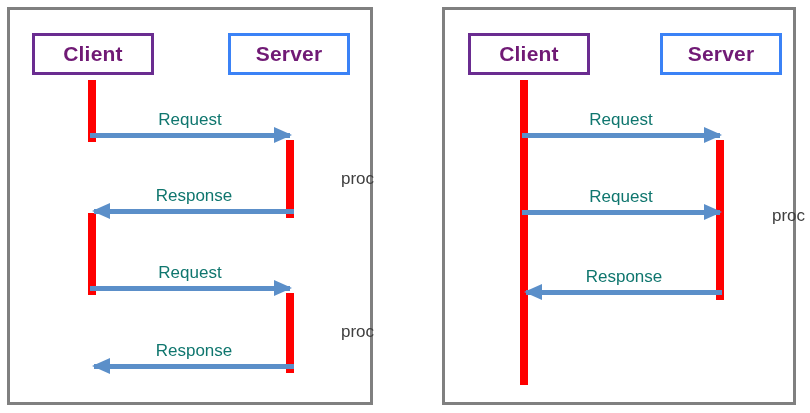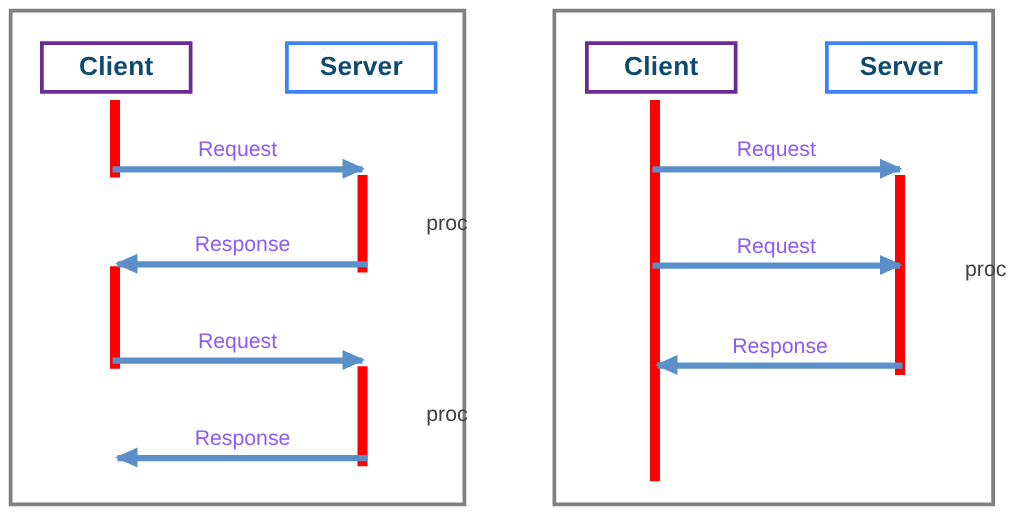--- a/index.html
+++ b/index.html
@@ -36,21 +36,21 @@
   
   .participant-box {
     position: absolute;
     box-sizing: border-box;
     background: #ffffff;
     display: flex;
     align-items: center;
     justify-content: center;
     font-weight: bold;
     font-size: 21px;
-    color: #0c4a6e;
+    color: #701a75;
     letter-spacing: 0.2px;
   }
   .participant-box.client { border: 3px solid #6A2C90; }
   .participant-box.server { border: 3px solid #3b82f6; }
 
   
   .activation {
     position: absolute;
     background: #FF0000;
     width: 8px;
@@ -85,21 +85,21 @@
     border-top: 8px solid transparent;
     border-bottom: 8px solid transparent;
     border-right: 18px solid #5B8FC9;
   }
   .message .label {
     position: absolute;
     bottom: 8px;
     width: 100%;
     text-align: center;
     font-size: 17px;
-    color: #8b5cf6;
+    color: #0f766e;
     font-family: "Liberation Sans", sans-serif;
     white-space: nowrap;
   }
 
   
   .proc-label {
     position: absolute;
     font-size: 17px;
     color: #404040;
     white-space: nowrap;

